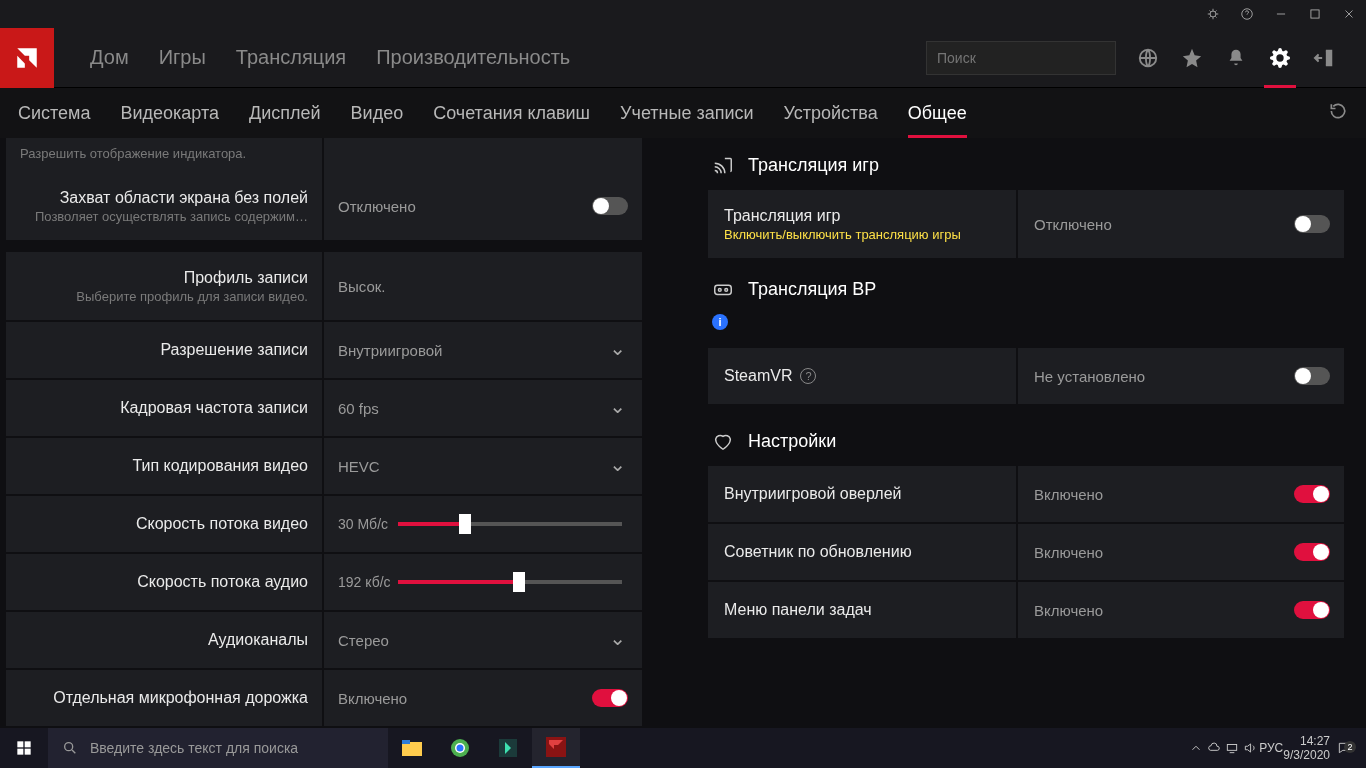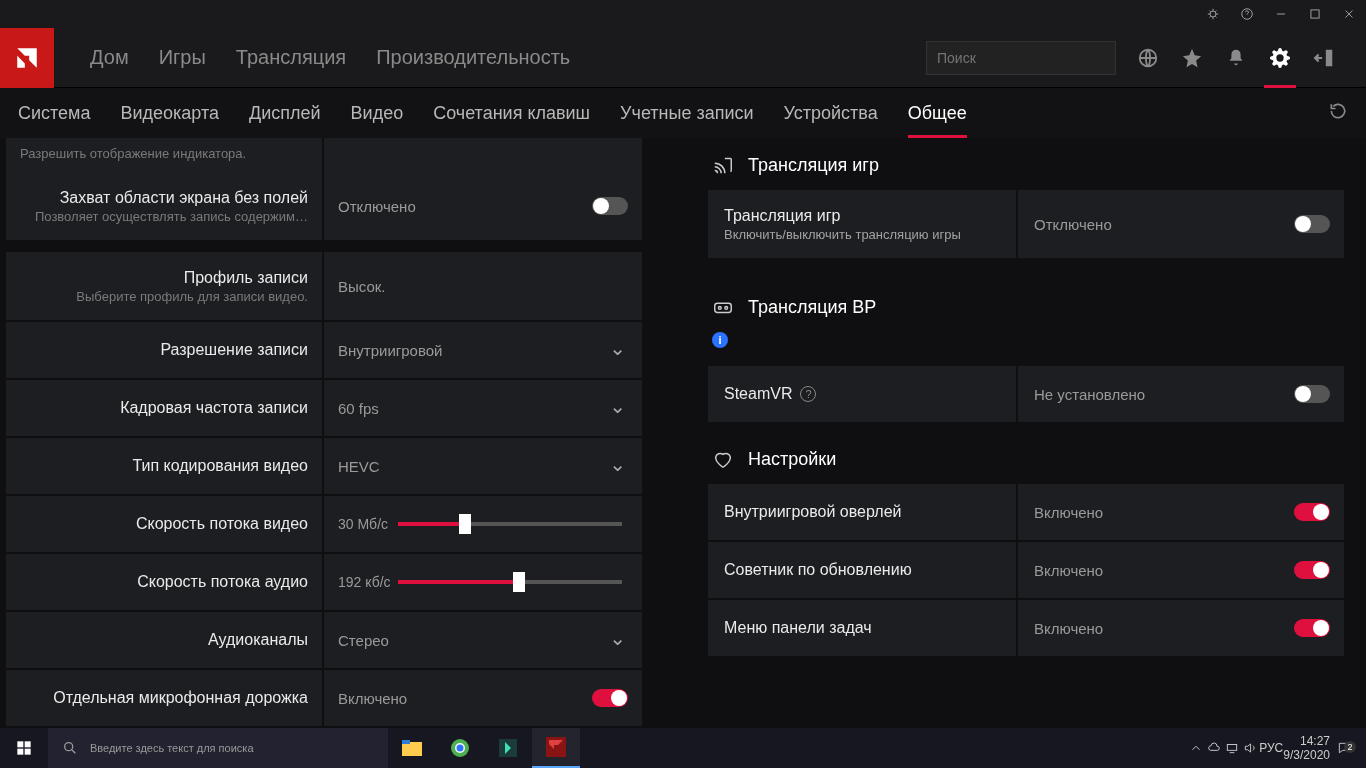--- a/index.html
+++ b/index.html
@@ -65,30 +65,30 @@
   .slider-thumb { position: absolute; width: 12px; height: 20px; background: #fff; top: -8px; transform: translateX(-6px); }
 
   
   .sect { display: flex; align-items: center; gap: 14px; margin: 16px 0 14px 4px; color: #fff; font-size: 18px; }
   .sect svg { width: 22px; height: 22px; stroke: #ccc; fill: none; stroke-width: 1.6; }
   .rrow { display: flex; margin-bottom: 2px; height: 56px; }
   .rrow2 { display: flex; margin-bottom: 2px; height: 68px; }
   .rrow .lbl2, .rrow2 .lbl2 { flex: 0 0 308px; background: #1d1e22; padding: 10px 16px; display: flex; flex-direction: column; justify-content: center; margin-right: 2px; }
   .rrow .val2, .rrow2 .val2 { flex: 1; background: #1d1e22; display: flex; align-items: center; padding: 0 16px; position: relative; color: #9a9a9a; font-size: 15px; }
   .lbl2-title { color: #eaeaea; font-size: 16px; display:flex; align-items:center; gap:8px; }
-  .lbl2-sub { color: #a3a3a3; font-size: 13px; margin-top: 2px; }
+  .lbl2-sub { color: #fde047; font-size: 13px; margin-top: 2px; }
   .info-msg { display: flex; align-items: center; gap: 16px; color: #bdbdbd; font-size: 14px; margin: 14px 0 18px 4px; }
   .info-msg .info-dot { width: 16px; height: 16px; background: #2a72ff; border-radius: 50%; display:flex; align-items:center; justify-content:center; color:#fff; font-size:11px; font-weight:bold;}
   .help-circle { width:16px; height:16px; border:1.4px solid #888; border-radius:50%; display:inline-flex; align-items:center; justify-content:center; font-size:11px; color:#888;}
 
   
   .taskbar { position: fixed; bottom: 0; left: 0; right: 0; height: 40px; background: #171721; display: flex; align-items: center; color: #ddd; }
   .start { width: 48px; height: 40px; display: flex; align-items: center; justify-content: center; }
   .start svg { width: 16px; height: 16px; fill: #fff; }
-  .tb-search { width: 340px; height: 40px; background: #222230; display: flex; align-items: center; padding: 0 14px; gap: 12px; color: #999; font-size: 11px; }
+  .tb-search { width: 340px; height: 40px; background: #222230; display: flex; align-items: center; padding: 0 14px; gap: 12px; color: #999; font-size: 14px; }
   .tb-search svg { width:16px; height:16px; stroke:#999; fill:none; stroke-width:2;}
   .tb-apps { display: flex; height: 40px; }
   .tb-app { width: 48px; height: 40px; display: flex; align-items: center; justify-content: center; }
   .tb-app.active { border-bottom: 2px solid #5aa6ff; background: rgba(255,255,255,0.06); }
   .tb-right { margin-left: auto; display: flex; align-items: center; height: 40px; padding-right: 8px; color: #ccc; font-size: 12px; }
   .tb-right .sys-ico { width: 18px; display:flex; justify-content:center; }
   .tb-right svg { width:14px; height:14px; stroke:#ccc; fill:none; stroke-width:1.6;}
   .clock { text-align: right; line-height: 1.2; }
   .notif { width:28px; display:flex; align-items:center; justify-content:center; position:relative;}
   .notif .badge { position:absolute; bottom:2px; right:2px; background:#333; color:#fff; font-size:9px; width:12px; height:12px; border-radius:50%; display:flex; align-items:center; justify-content:center;}
@@ -314,21 +314,21 @@
       <div class="lbl2">
         <div class="lbl2-title">Трансляция игр</div>
         <div class="lbl2-sub">Включить/выключить трансляцию игры</div>
       </div>
       <div class="val2">
         <span>Отключено</span>
         <div class="toggle"></div>
       </div>
     </div>
 
-    <div class="sect" style="margin-top:38px">
+    <div class="sect" style="margin-top:20px">
       <svg viewBox="0 0 24 24">
           <rect x="3" y="8" width="18" height="10" rx="3"></rect>
           <circle cx="8.5" cy="13" r="1.5"></circle>
           <circle cx="15.5" cy="13" r="1.5"></circle>
         </svg>
       <span>Трансляция ВР</span>
     </div>
 
     <div class="info-msg">
       <div class="info-dot">i</div>

